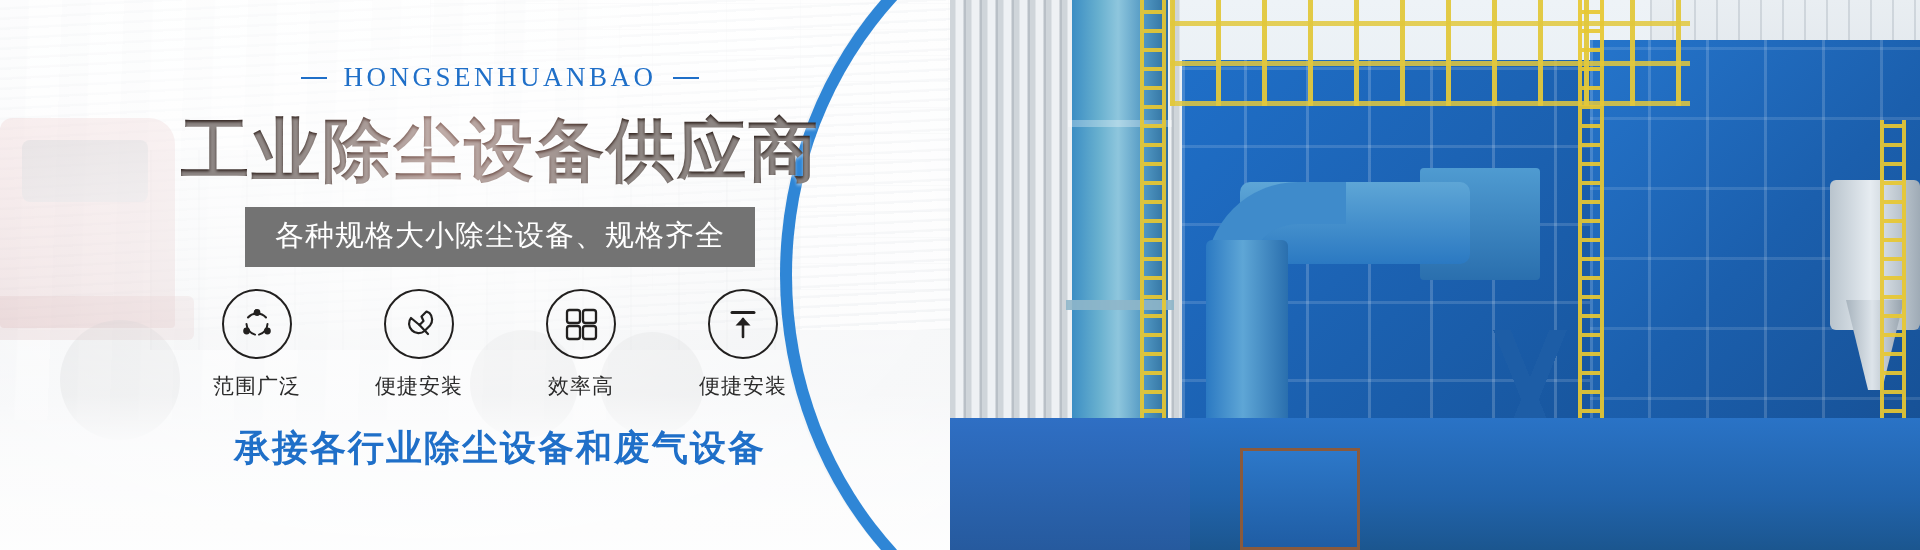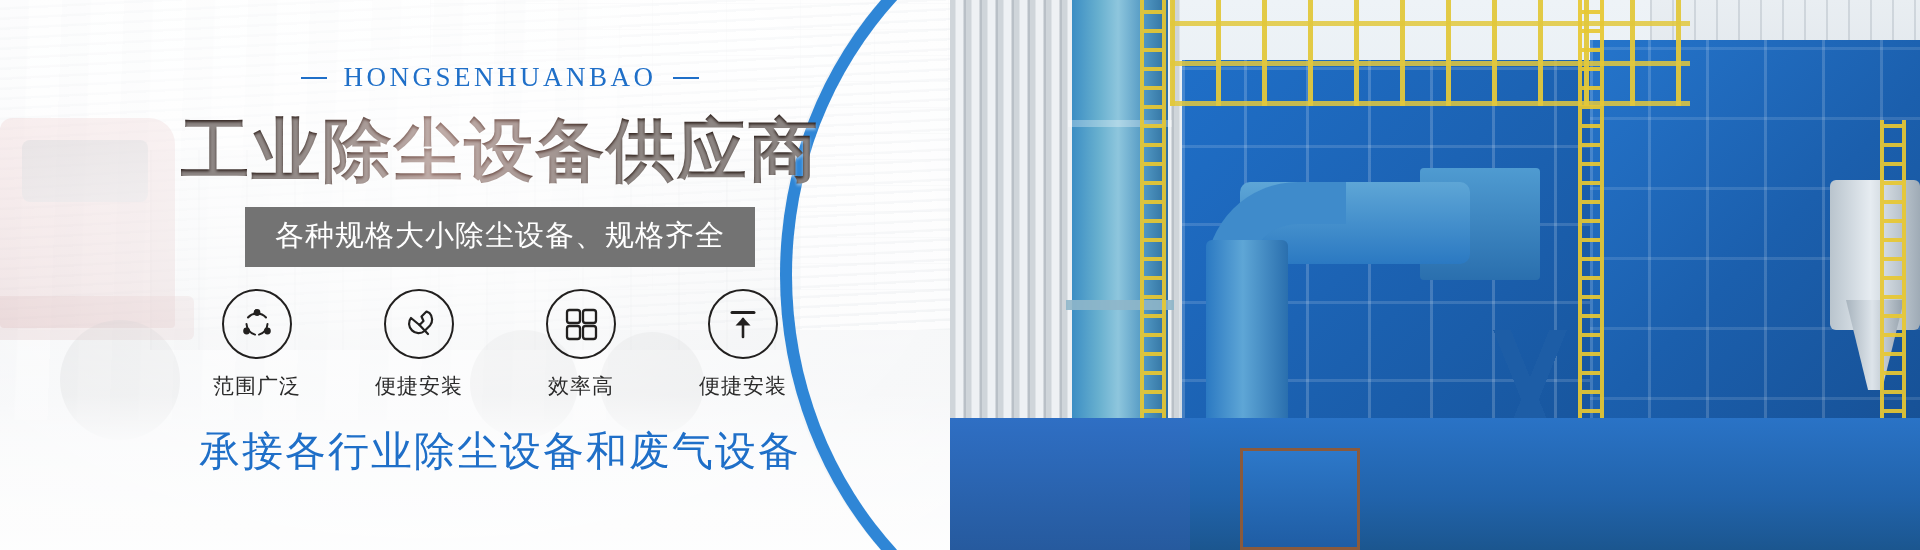--- a/index.html
+++ b/index.html
@@ -290,21 +290,21 @@
     display:flex; align-items:center; justify-content:center;
   }
   .feat .label {
     margin-top:13px; font-size:21px; color:#2b2b2b; letter-spacing:1px;
     white-space:nowrap;
   }
 
   .tagline {
     margin-top:24px;
     color:#1f6fc8;
-    font-size:41px; font-weight:400; letter-spacing:2px;
+    font-size:36px; font-weight:700; letter-spacing:2px;
     white-space:nowrap;
   }
 </style>
 </head>
 <body>
 
 <div class="banner">
 
   <div class="bg-left">
     <div class="siding"></div>

